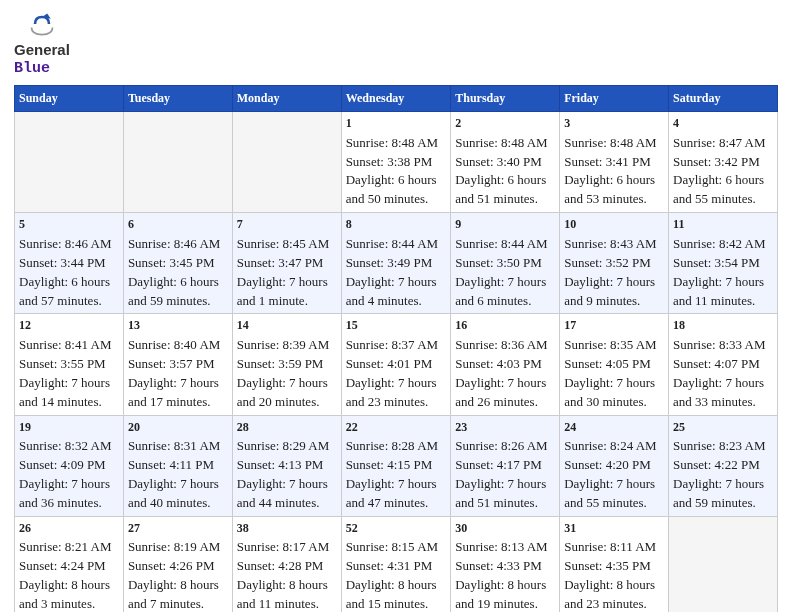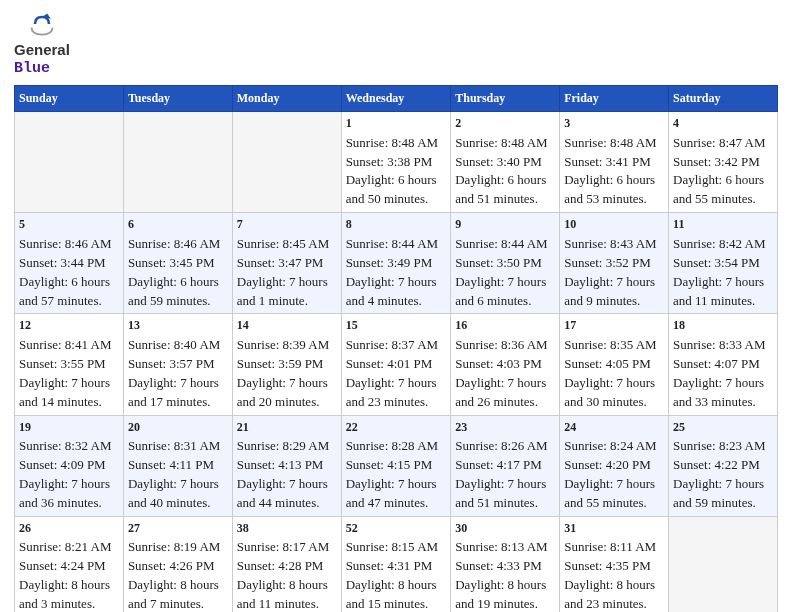--- a/index.html
+++ b/index.html
@@ -211,21 +211,21 @@
         <tr class="row-blue">
           <td>
             <span class="day-num">19</span>
             <div class="day-info">Sunrise: 8:32 AM<br>Sunset: 4:09 PM<br>Daylight: 7 hours<br>and 36 minutes.</div>
           </td>
           <td>
             <span class="day-num">20</span>
             <div class="day-info">Sunrise: 8:31 AM<br>Sunset: 4:11 PM<br>Daylight: 7 hours<br>and 40 minutes.</div>
           </td>
           <td>
-            <span class="day-num">21</span>
+            <span class="day-num">28</span>
             <div class="day-info">Sunrise: 8:29 AM<br>Sunset: 4:13 PM<br>Daylight: 7 hours<br>and 44 minutes.</div>
           </td>
           <td>
             <span class="day-num">22</span>
             <div class="day-info">Sunrise: 8:28 AM<br>Sunset: 4:15 PM<br>Daylight: 7 hours<br>and 47 minutes.</div>
           </td>
           <td>
             <span class="day-num">23</span>
             <div class="day-info">Sunrise: 8:26 AM<br>Sunset: 4:17 PM<br>Daylight: 7 hours<br>and 51 minutes.</div>
           </td>

